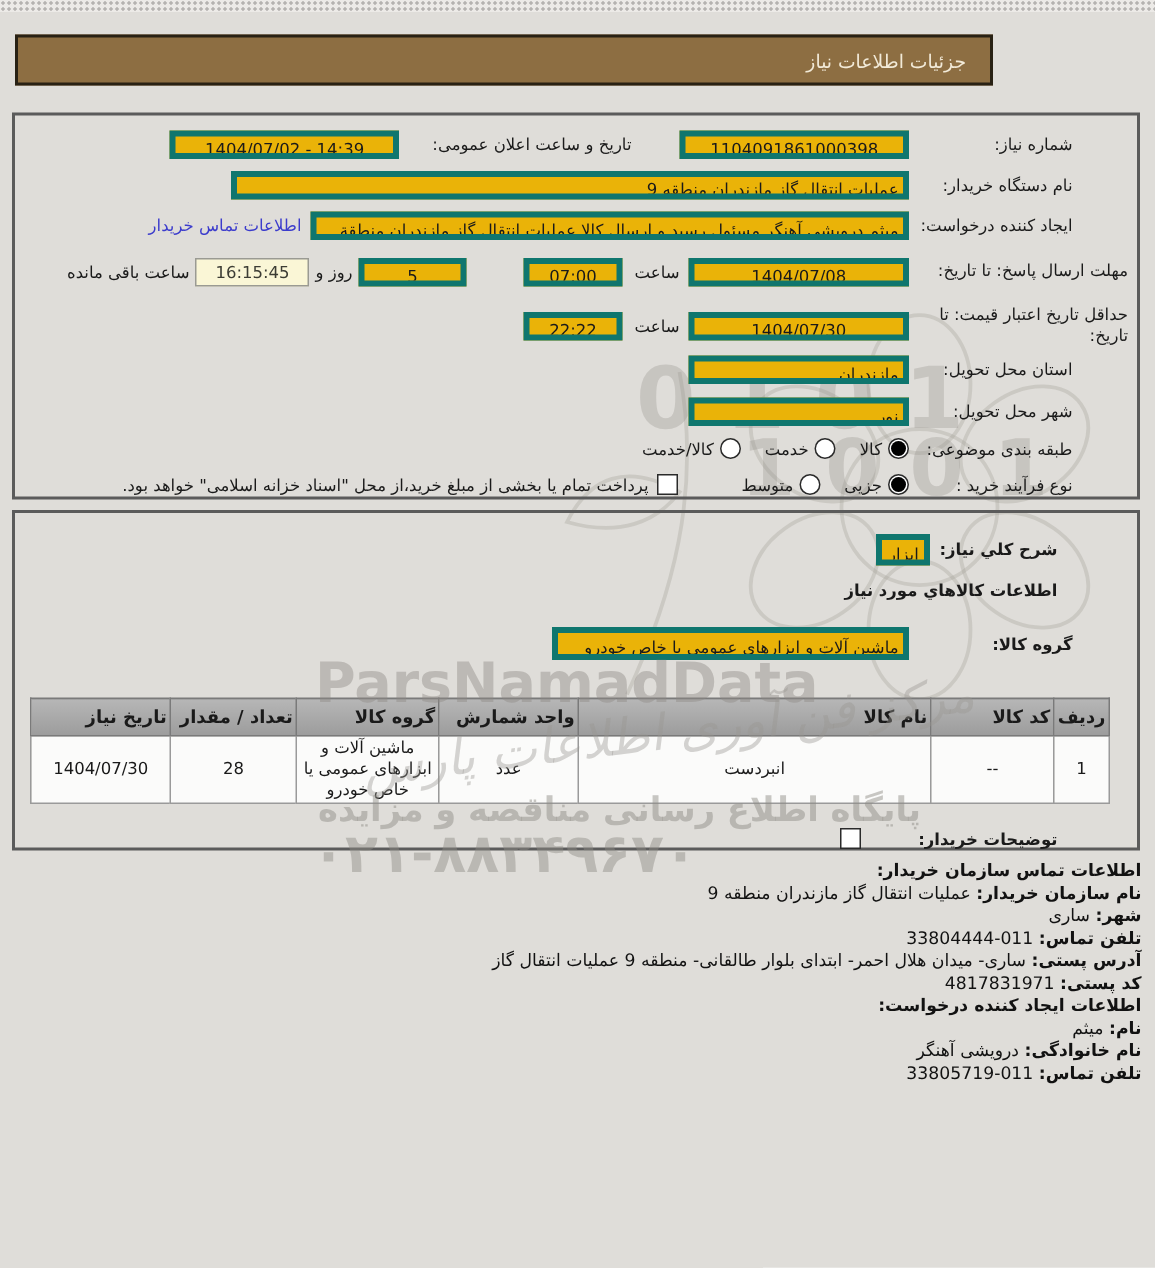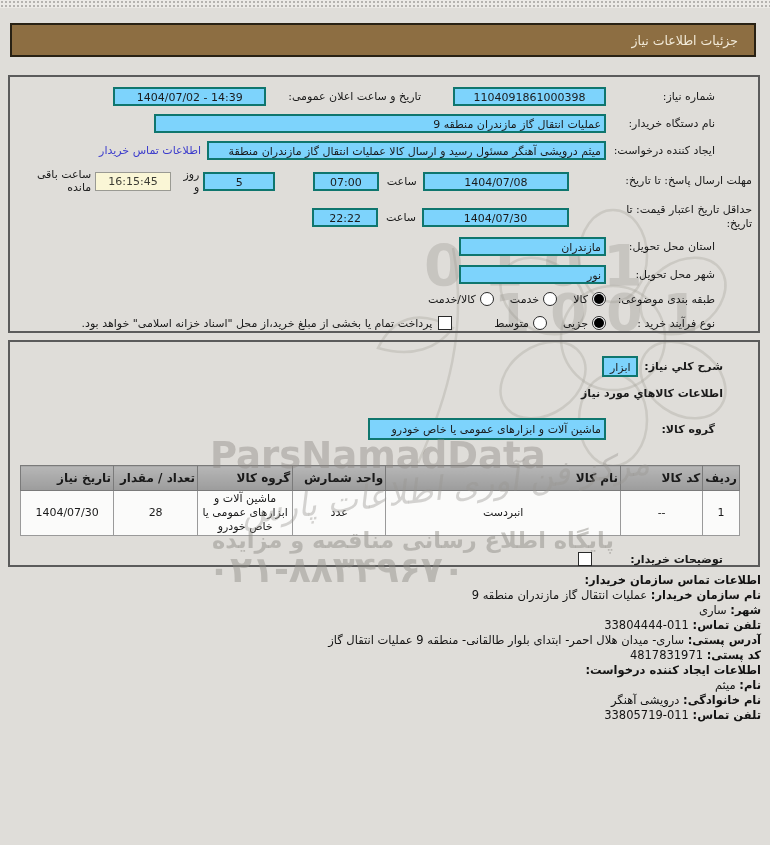--- a/index.html
+++ b/index.html
@@ -2,31 +2,31 @@
 <html lang="fa"><head>
 <meta charset="utf-8">
 <style>
   html,body{margin:0;padding:0;}
   .page{position:relative;width:770px;height:845px;background:#dfddd9;overflow:hidden;
         font-family:"DejaVu Sans",sans-serif;font-size:11px;color:#1a1a1a;}
   .texture{position:absolute;left:0;top:0;width:770px;height:8px;
         background-color:#eceae7;
         background-image:radial-gradient(#b5b3b0 1px, transparent 1.2px);
         background-size:4px 4px;}
-  .title-bar{position:absolute;left:10px;top:23px;width:746px;height:34px;box-sizing:border-box;
+  .title-bar{position:absolute;left:10px;top:23px;width:652px;height:34px;box-sizing:border-box;
         background:#8d6e42;border:2px solid #282114;direction:rtl;display:flex;align-items:center;
         padding:0 16px;color:#f2ead8;font-size:12.5px;}
   .sect{position:absolute;left:8px;box-sizing:border-box;width:752px;border:2px solid #5b5b5b;direction:rtl;}
   .sect1{top:75px;height:258px;}
   .sect2{top:340px;height:227px;}
   .frow{display:flex;direction:rtl;align-items:center;}
   .flabel{width:152px;box-sizing:border-box;flex-shrink:0;text-align:right;padding-right:43px;}
-  .flabel.wide{padding-right:6px;line-height:1.3;margin-left:37px;}
+  .flabel.wide{padding-right:6px;line-height:1.3;}
   .blabel{font-weight:bold;}
-  .ibox{background:#7dd3fc;border:2px solid #0f766e;height:19px;box-sizing:border-box;
+  .ibox{background:#eab308;border:4px solid #0f766e;height:19px;box-sizing:border-box;
         line-height:17px;padding:0 3px;overflow:hidden;white-space:nowrap;}
   .center{text-align:center;}
   .ltr{direction:ltr;unicode-bidi:isolate;}
   .yellow{background:#faf6d6;border:1px solid #9a9a93;color:#3c3c34;}
   .link{color:#3c3ccc;cursor:pointer;white-space:nowrap;}
   .radio{width:12px;height:12px;border:1px solid #2a2a2a;border-radius:50%;background:#fff;
         display:inline-block;position:relative;flex-shrink:0;}
   .radio.on::after{content:'';position:absolute;inset:1px;background:#000;border-radius:50%;}
   .checkbox{width:12px;height:12px;border:1px solid #2a2a2a;background:#fff;display:inline-block;flex-shrink:0;}
   .gtable{direction:rtl;border-collapse:collapse;margin:24px 18px 0 0;table-layout:fixed;}
@@ -44,21 +44,21 @@
   .wm-digits{font-weight:bold;color:rgba(148,145,140,0.32);font-size:57px;letter-spacing:20px;}
   .wm-brand{left:210px;top:434px;font-size:37px;font-weight:bold;color:rgba(140,137,132,0.42);}
   .wm-script{left:240px;top:468px;font-size:33px;font-style:italic;direction:rtl;
         color:rgba(152,149,144,0.40);transform:rotate(-7deg);letter-spacing:2px;}
   .wm-info{left:212px;top:527px;font-size:22.5px;font-weight:bold;direction:rtl;color:rgba(142,139,134,0.48);}
   .wm-phone{left:208px;top:549px;font-size:36px;font-weight:bold;direction:ltr;
         color:rgba(142,139,134,0.45);letter-spacing:5px;}
   .gap4{width:4px;flex-shrink:0;}.gap6{width:6px;flex-shrink:0;}.gap8{width:8px;flex-shrink:0;}
   .gap16{width:16px;flex-shrink:0;}.gap22{width:22px;flex-shrink:0;}.gap32{width:32px;flex-shrink:0;}
   .gap38{width:38px;flex-shrink:0;}.gap42{width:42px;flex-shrink:0;}
-  .s2-pad{padding-right:35px;}
+  .s2-pad{padding-right:53px;}
   .notesrow{margin-top:15px;gap:17px;}
 </style>
 </head>
 <body>
 
 <div class="page">
 
   <div class="texture"></div>
 
   <div class="wm-under">

